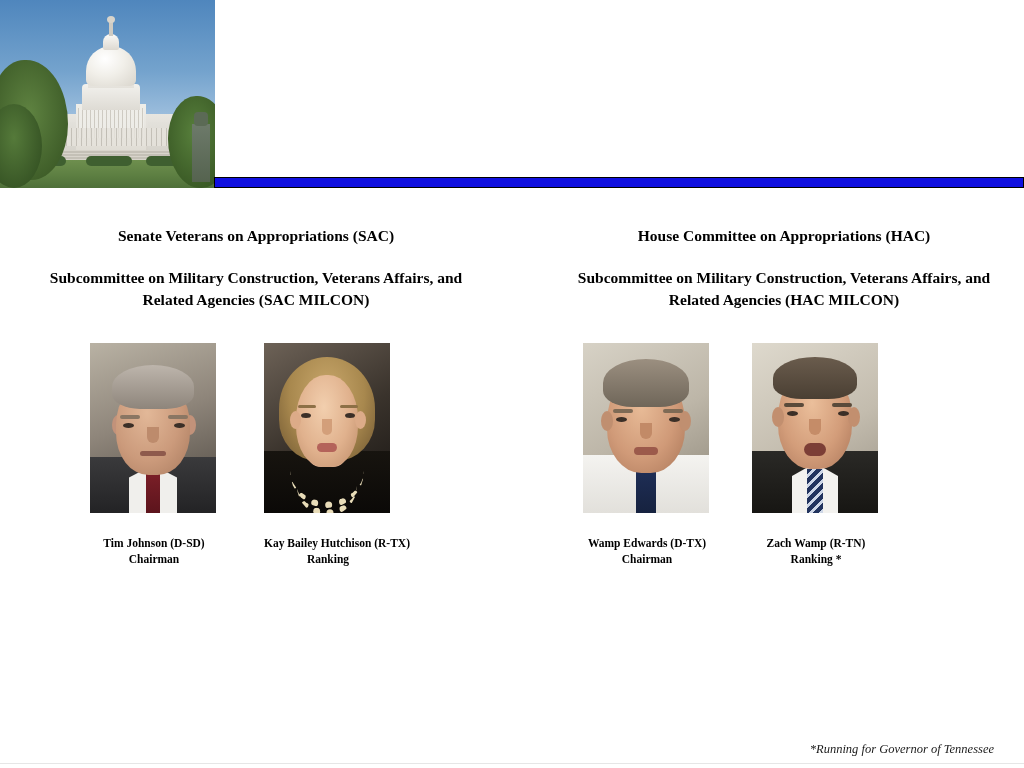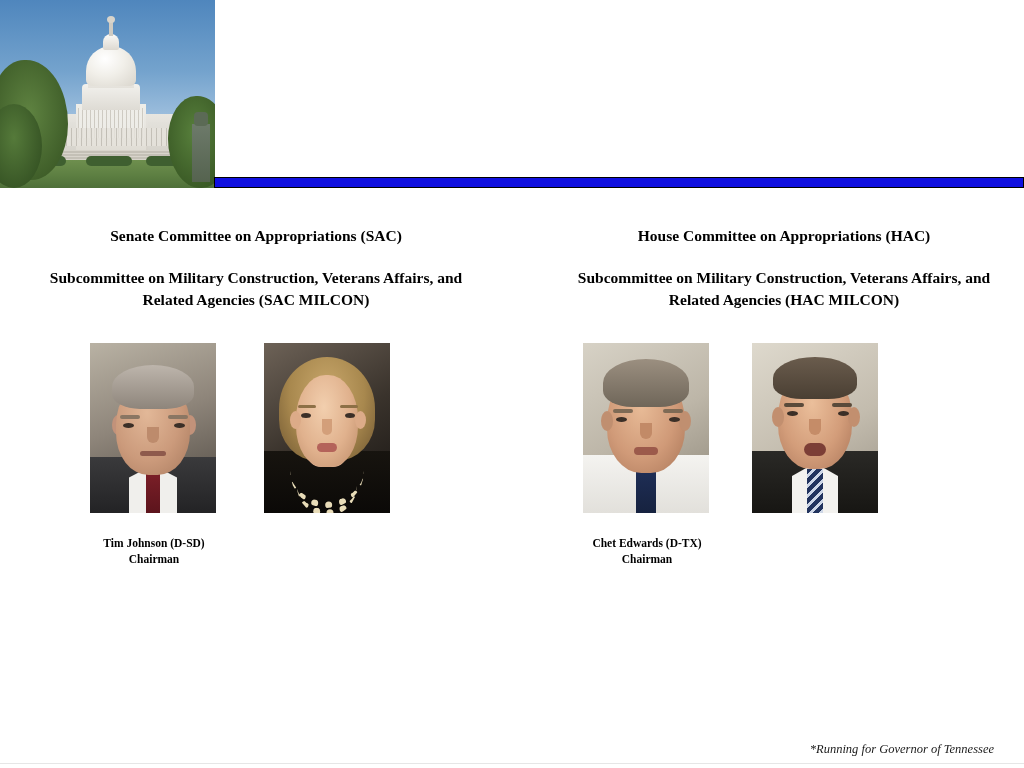--- a/index.html
+++ b/index.html
@@ -305,21 +305,21 @@
     <div class="cap-tree-l2"></div>
     <div class="cap-tree-r"></div>
     <div class="cap-monument"></div>
   </div>
 
 
   <div id="blue-rule"></div>
 </div>
 
 <div class="column" id="col-senate">
-  <div class="committee-title">Senate Committee on Appropriations (SAC)</div>
+  <div class="committee-title">Senate Veterans on Appropriations (SAC)</div>
   <div class="subcommittee-title">Subcommittee on Military Construction, Veterans Affairs, and Related Agencies (SAC MILCON)</div>
 </div>
 
 <div class="column" id="col-house">
   <div class="committee-title">House Committee on Appropriations (HAC)</div>
   <div class="subcommittee-title">Subcommittee on Military Construction, Veterans Affairs, and Related Agencies (HAC MILCON)</div>
 </div>
 
 <div class="members-row" id="members-senate">
 
@@ -358,20 +358,24 @@
       <div class="p-ear-r" style="right:24px;top:68px;width:11px;height:18px;background:#dcab88;"></div>
       <div class="p-brow" style="left:34px;top:62px;width:18px;height:3px;background:#8d7046;"></div>
       <div class="p-brow" style="right:32px;top:62px;width:18px;height:3px;background:#8d7046;"></div>
       <div class="p-eye" style="left:37px;top:70px;width:10px;"></div>
       <div class="p-eye" style="right:35px;top:70px;width:10px;"></div>
       <div class="p-nose" style="top:76px;width:10px;height:16px;background:#d39f7a;"></div>
       <div class="p-mouth" style="top:100px;width:20px;height:9px;background:#b4635a;border-radius:8px;"></div>
       <div class="p-pearls" style="top:128px;"></div>
       <div class="p-pearls" style="top:136px;width:60px;"></div>
     </div>
+    <div class="caption">
+      <span>Kay Bailey Hutchison (R-TX)</span>
+      <span class="role">Ranking</span>
+    </div>
   </div>
 
 </div>
 
 <div class="members-row" id="members-house">
 
   <div class="member" style="left:71px;">
     <div class="photo">
       <div class="p-bg" style="background:linear-gradient(150deg,#d7d2c6 0%,#bdb6a8 50%,#8d8678 100%);"></div>
       <div class="p-suit" style="height:58px;background:linear-gradient(180deg,#f4f3f0 0%,#e2e0db 100%);"></div>
@@ -382,21 +386,21 @@
       <div class="p-ear-l" style="left:18px;top:68px;background:#c08f70;"></div>
       <div class="p-ear-r" style="right:18px;top:68px;background:#c08f70;"></div>
       <div class="p-brow" style="left:30px;top:66px;width:20px;background:#7e6a55;"></div>
       <div class="p-brow" style="right:26px;top:66px;width:20px;background:#7e6a55;"></div>
       <div class="p-eye" style="left:33px;top:74px;"></div>
       <div class="p-eye" style="right:29px;top:74px;"></div>
       <div class="p-nose" style="top:80px;background:#c28a67;"></div>
       <div class="p-mouth" style="top:104px;width:24px;height:8px;background:#9c5a4b;"></div>
     </div>
     <div class="caption">
-      <span>Chet Edwards (D-TX)</span>
+      <span>Wamp Edwards (D-TX)</span>
       <span class="role">Chairman</span>
     </div>
   </div>
 
   <div class="member" style="left:240px;">
     <div class="photo">
       <div class="p-bg" style="background:linear-gradient(150deg,#ded9cd 0%,#c3bcae 55%,#9a9386 100%);"></div>
       <div class="p-suit" style="height:62px;background:linear-gradient(180deg,#2a2926 0%,#171613 100%);"></div>
       <div class="p-shirt" style="width:46px;height:50px;background:#f3f2ef;"></div>
       <div class="p-tie" style="width:16px;height:44px;background:repeating-linear-gradient(135deg,#22345e 0px,#22345e 4px,#cdd6e6 4px,#cdd6e6 7px);"></div>
@@ -405,18 +409,22 @@
       <div class="p-hair" style="top:14px;width:84px;height:42px;background:linear-gradient(180deg,#6a5c4d 0%,#4a3f33 100%);"></div>
       <div class="p-ear-l" style="left:20px;top:64px;background:#c28f6f;"></div>
       <div class="p-ear-r" style="right:18px;top:64px;background:#c28f6f;"></div>
       <div class="p-brow" style="left:32px;top:60px;width:20px;background:#5a4a3a;"></div>
       <div class="p-brow" style="right:26px;top:60px;width:20px;background:#5a4a3a;"></div>
       <div class="p-eye" style="left:35px;top:68px;"></div>
       <div class="p-eye" style="right:29px;top:68px;"></div>
       <div class="p-nose" style="top:76px;background:#c58c68;"></div>
       <div class="p-mouth" style="top:100px;width:22px;height:13px;background:#7c3e36;border-radius:10px;"></div>
     </div>
+    <div class="caption">
+      <span>Zach Wamp (R-TN)</span>
+      <span class="role">Ranking *</span>
+    </div>
   </div>
 
 </div>
 
 <div id="footnote">*Running for Governor of Tennessee</div>
 <div id="bottom-rule"></div>
 
 </body></html>

